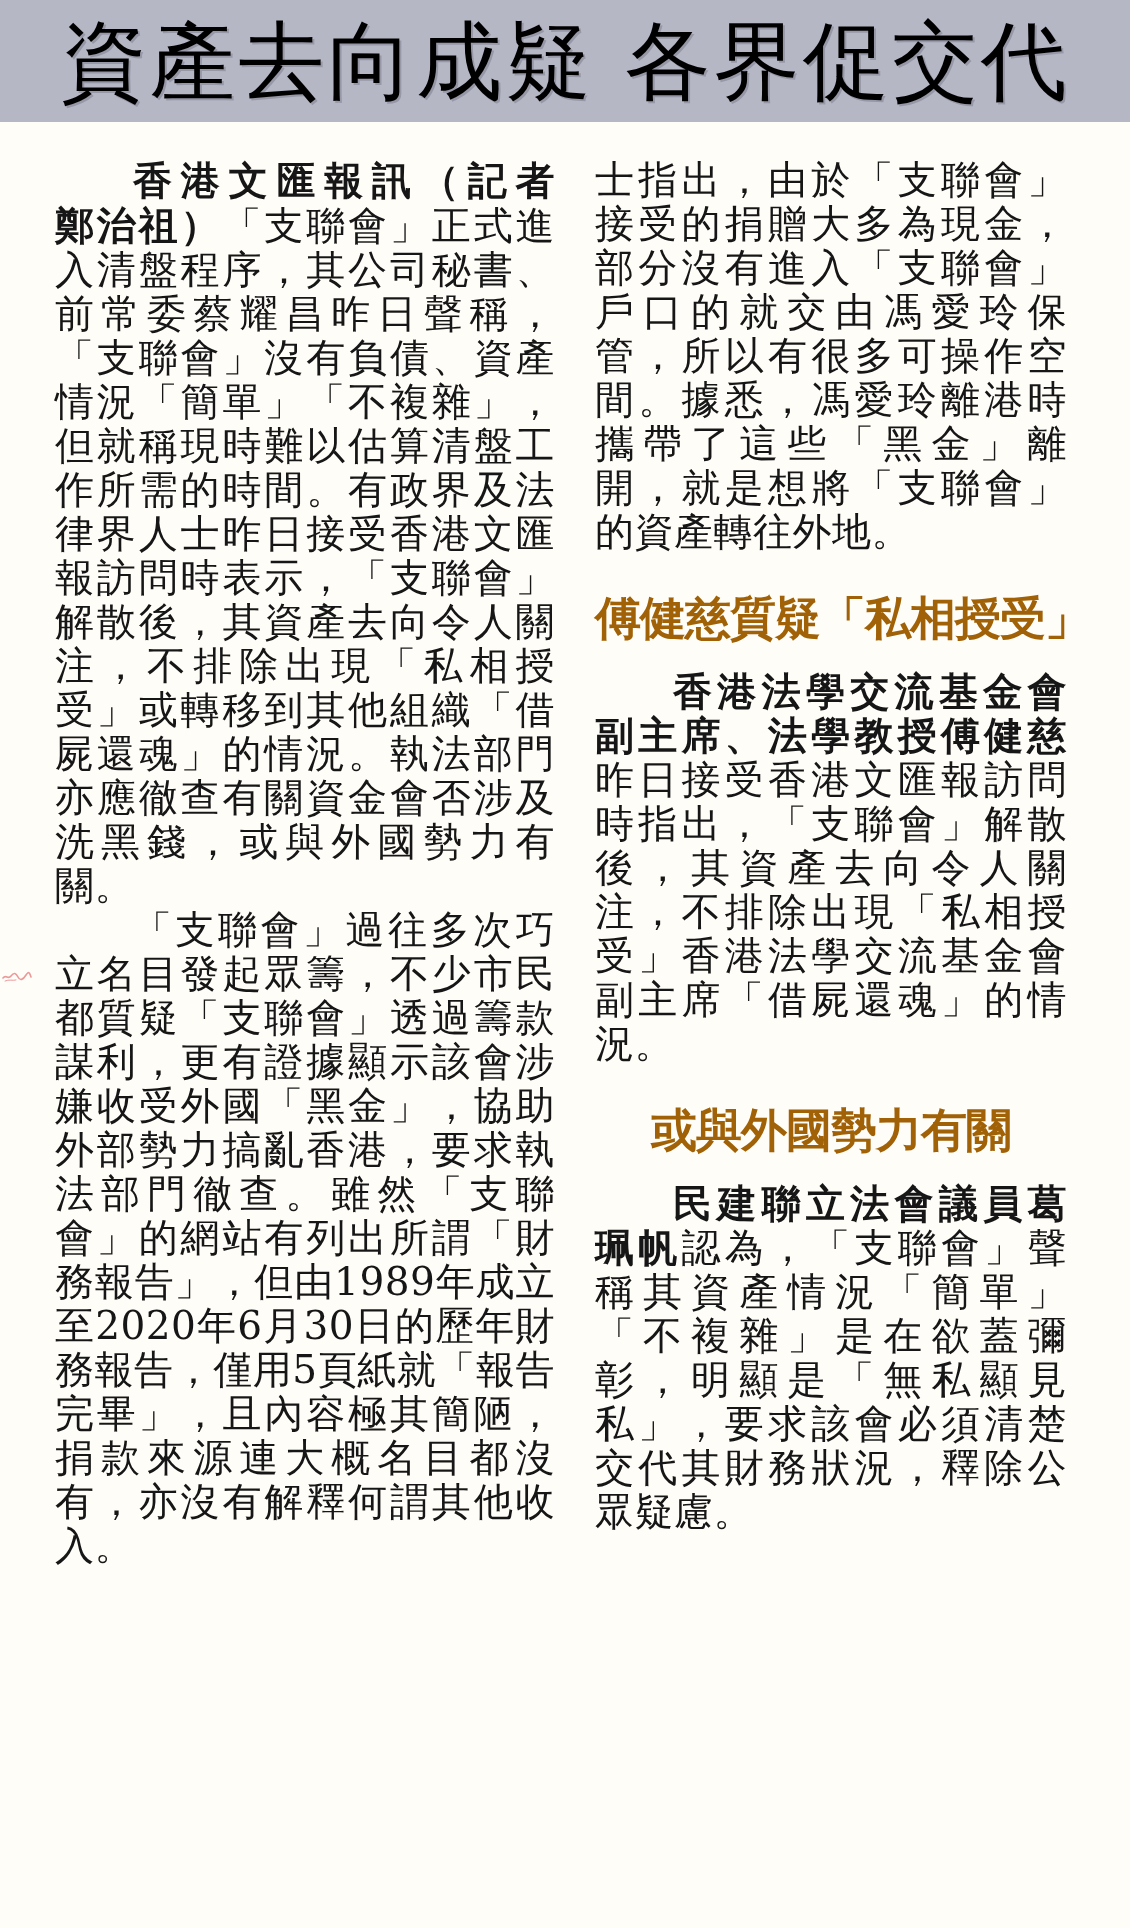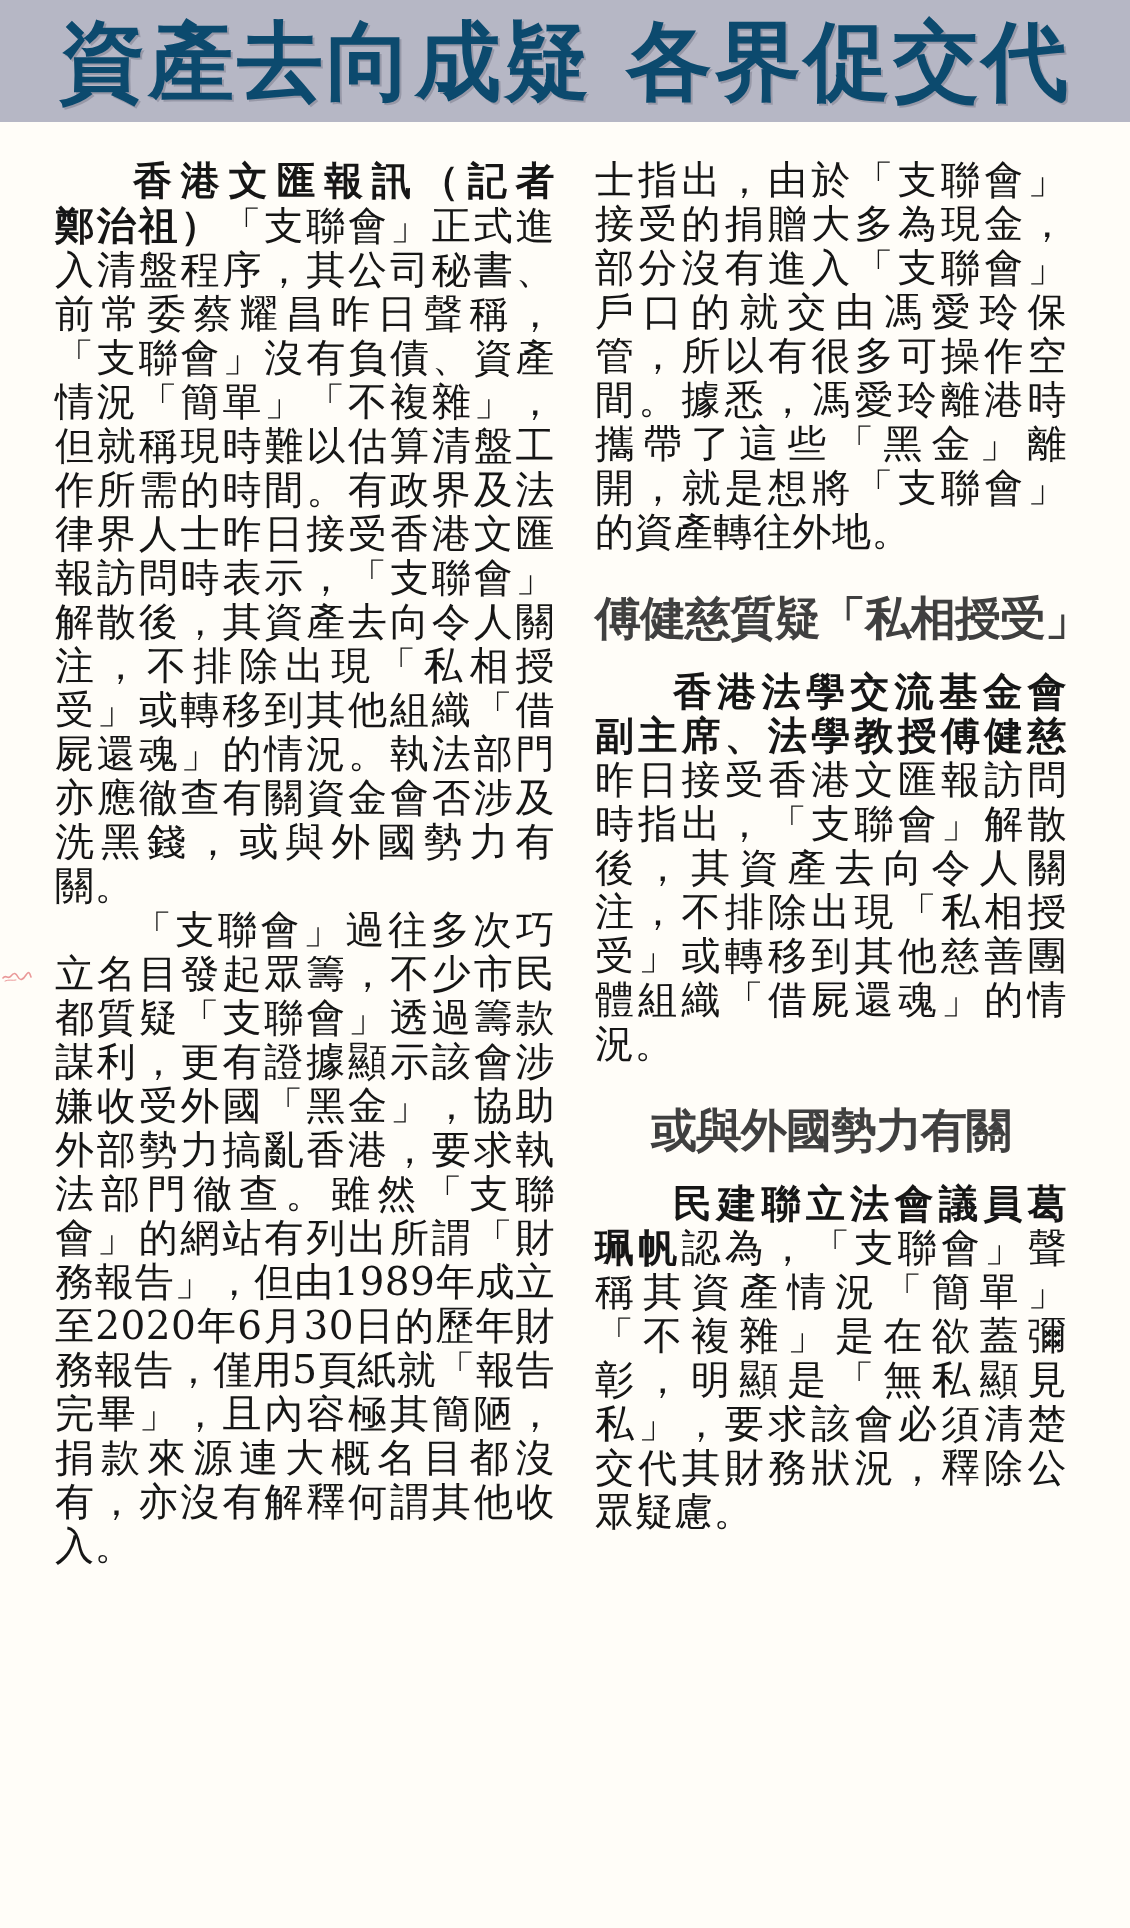--- a/index.html
+++ b/index.html
@@ -22,23 +22,23 @@
     height: 122px;
     background: #b6b7c5;
     display: flex;
     align-items: center;
     justify-content: center;
   }
   .banner h1 {
     margin: 0;
     font-size: 86px;
     line-height: 1;
-    font-weight: 700;
+    font-weight: 400;
     letter-spacing: 3px;
-    color: #0c4a6e;
+    color: #000000;
     text-shadow: 2px 2px 0 rgba(60,60,80,0.25);
     white-space: nowrap;
   }
   .columns {
     box-sizing: border-box;
     display: flex;
     padding: 36px 25px 0 55px;
     gap: 40px;
   }
   .col { box-sizing: border-box; }
@@ -56,21 +56,21 @@
   .lead-serif { font-weight: 700; }
   .lead-sans  { font-weight: 700; font-family: Liberation Sans, sans-serif; }
   .subhead {
     margin: 36px 0 24px 0;
     font-family: "DejaVu Sans", sans-serif;
     font-weight: 800;
     font-size: 46px;
     line-height: 56px;
     letter-spacing: -1px;
     text-align: center;
-    color: #404040;
+    color: #a16207;
     white-space: nowrap;
   }
   .ink-artifact {
     position: absolute;
     left: 2px;
     top: 968px;
     width: 30px;
     height: 14px;
     opacity: 0.55;
     filter: blur(0.6px);
@@ -92,21 +92,21 @@
 
       <p class="para"><span>「支聯會」過往多次巧立名目發起眾籌，不少市民都質疑「支聯會」透過籌款謀利，更有證據顯示該會涉嫌收受外國「黑金」，協助外部勢力搞亂香港，要求執法部門徹查。雖然「支聯會」的網站有列出所謂「財務報告」，但由1989年成立至2020年6月30日的歷年財務報告，僅用5頁紙就「報告完畢」，且內容極其簡陋，捐款來源連大概名目都沒有，亦沒有解釋何謂其他收入。</span></p>
 
     </section>
 
     <section class="col col-right">
       <p class="para continuation"><span>士指出，由於「支聯會」接受的捐贈大多為現金，部分沒有進入「支聯會」戶口的就交由馮愛玲保管，所以有很多可操作空間。據悉，馮愛玲離港時攜帶了這些「黑金」離開，就是想將「支聯會」的資產轉往外地。</span></p>
 
       <h2 class="subhead">傅健慈質疑「私相授受」</h2>
 
-      <p class="para"><b class="lead-sans">香港法學交流基金會副主席、法學教授傅健慈</b><span>昨日接受香港文匯報訪問時指出，「支聯會」解散後，其資產去向令人關注，不排除出現「私相授受」或轉移到其他慈善團體組織「借屍還魂」的情況。</span></p>
+      <p class="para"><b class="lead-sans">香港法學交流基金會副主席、法學教授傅健慈</b><span>昨日接受香港文匯報訪問時指出，「支聯會」解散後，其資產去向令人關注，不排除出現「私相授受」香港法學交流基金會副主席「借屍還魂」的情況。</span></p>
 
       <h2 class="subhead">或與外國勢力有關</h2>
 
       <p class="para"><b class="lead-sans">民建聯立法會議員葛珮帆</b><span>認為，「支聯會」聲稱其資產情況「簡單」「不複雜」是在欲蓋彌彰，明顯是「無私顯見私」，要求該會必須清楚交代其財務狀況，釋除公眾疑慮。</span></p>
 
     </section>
 
   </main>
 
   <div class="ink-artifact">

